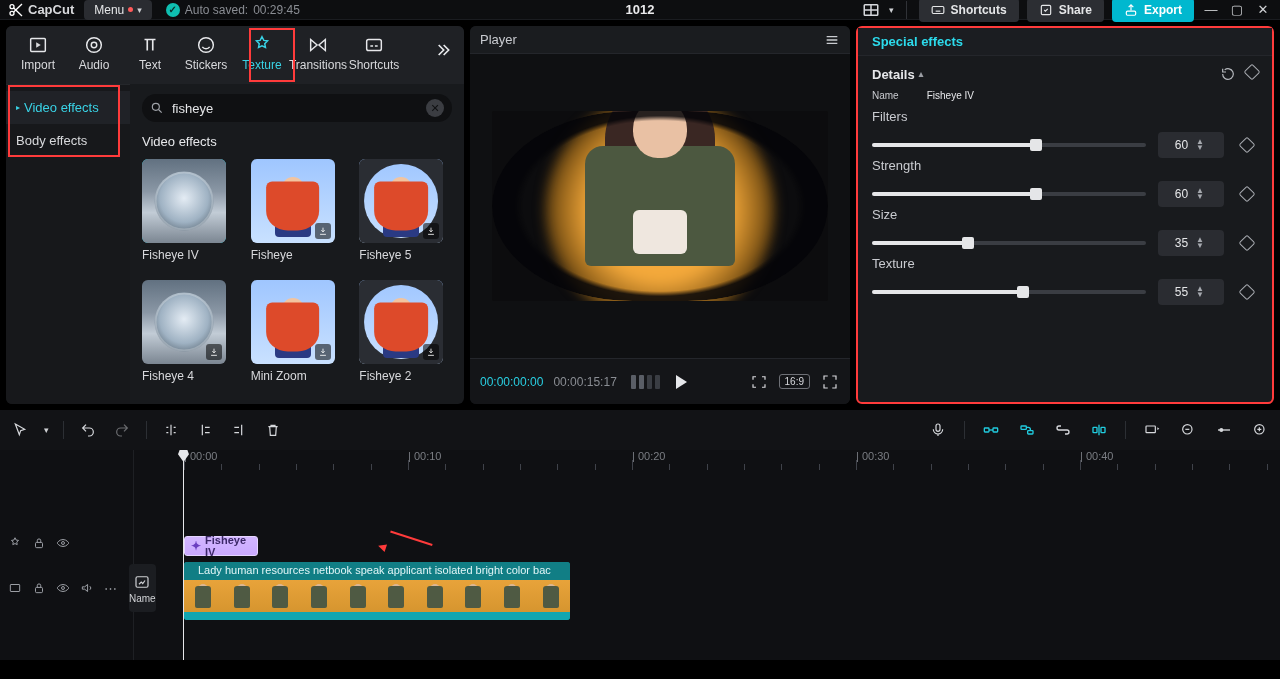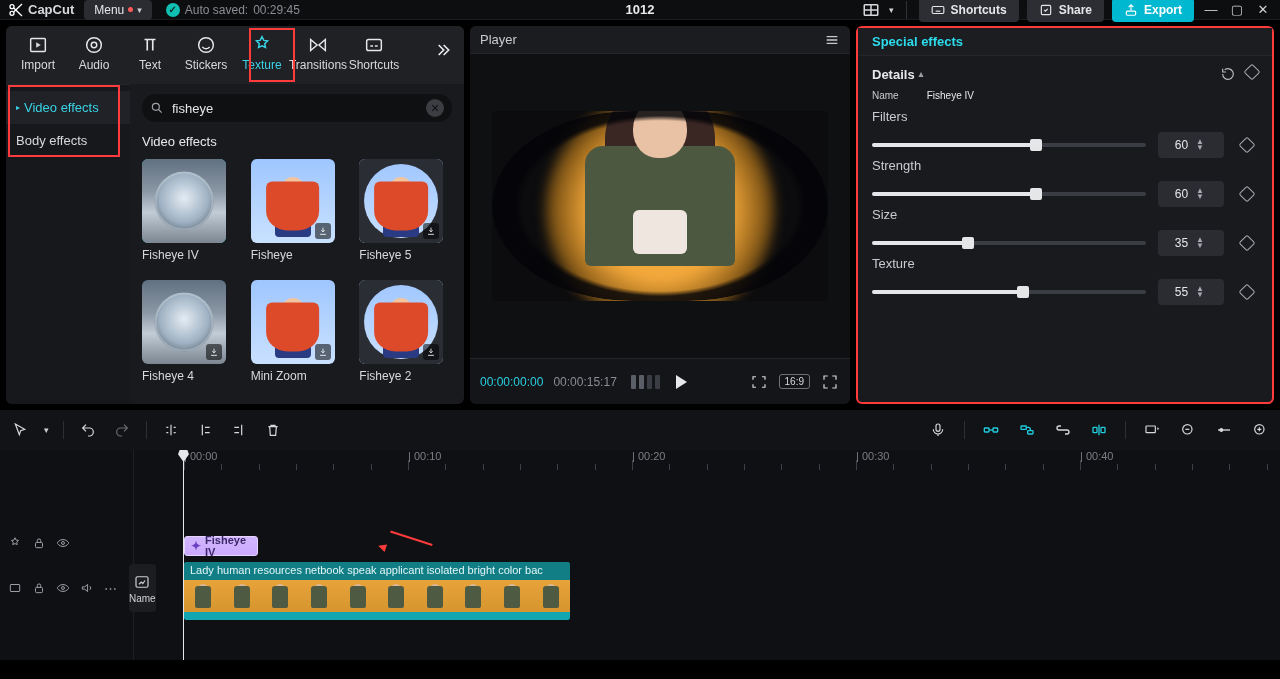--- a/index.html
+++ b/index.html
@@ -213,21 +213,21 @@
   .tlrow.video{top:112px;height:58px;}
   .clip-effect{
     position:absolute;left:0;width:74px;height:20px;border-radius:3px;background:linear-gradient(#d2b6ff,#caa9ff);
     display:flex;align-items:center;gap:4px;padding:0 6px;color:#3c2868;font-size:11px;font-weight:600;border:1px solid #e5d4ff;
   }
   .clip-effect .star{color:#6b3fc0;font-size:12px;}
   .clip-video{
     position:absolute;left:0;width:386px;height:58px;background:#0f8b92;border-radius:3px;overflow:hidden;
     display:flex;flex-direction:column;
   }
-  .clip-title{height:18px;background:#117e85;color:#e2f6f7;font-size:11px;overflow:hidden;white-space:nowrap;text-overflow:ellipsis;padding:2px 6px 0;}
+  .clip-title{height:18px;background:#117e85;color:#e2f6f7;font-size:11px;overflow:hidden;white-space:nowrap;text-overflow:ellipsis;padding:2px 14px 0;}
   .clip-thumbs{flex:1;display:flex;}
   .clip-thumbs .th{flex:1;background:linear-gradient(#e8a33a,#d6952f);position:relative;}
   .clip-thumbs .th::after{content:"";position:absolute;left:50%;bottom:4px;transform:translateX(-50%);width:16px;height:22px;background:#4f5a43;border-radius:3px 3px 2px 2px;}
   .clip-thumbs .th::before{content:"";position:absolute;left:50%;top:4px;transform:translateX(-50%);width:9px;height:9px;background:#dcb694;border-radius:50%;}
   .clip-audio{height:8px;background:#12a6b0;}
   .arrow{position:absolute;left:246px;top:74px;width:52px;height:22px;}
   .arrow::after{content:"";position:absolute;right:0;bottom:0;width:44px;height:2px;background:#ff3b3b;transform-origin:right bottom;transform:rotate(18deg);}
   .arrow::before{content:"";position:absolute;left:-2px;bottom:-5px;border-style:solid;border-width:4px 8px 4px 0;border-color:transparent #ff3b3b transparent transparent;transform:rotate(18deg);}
 
   

